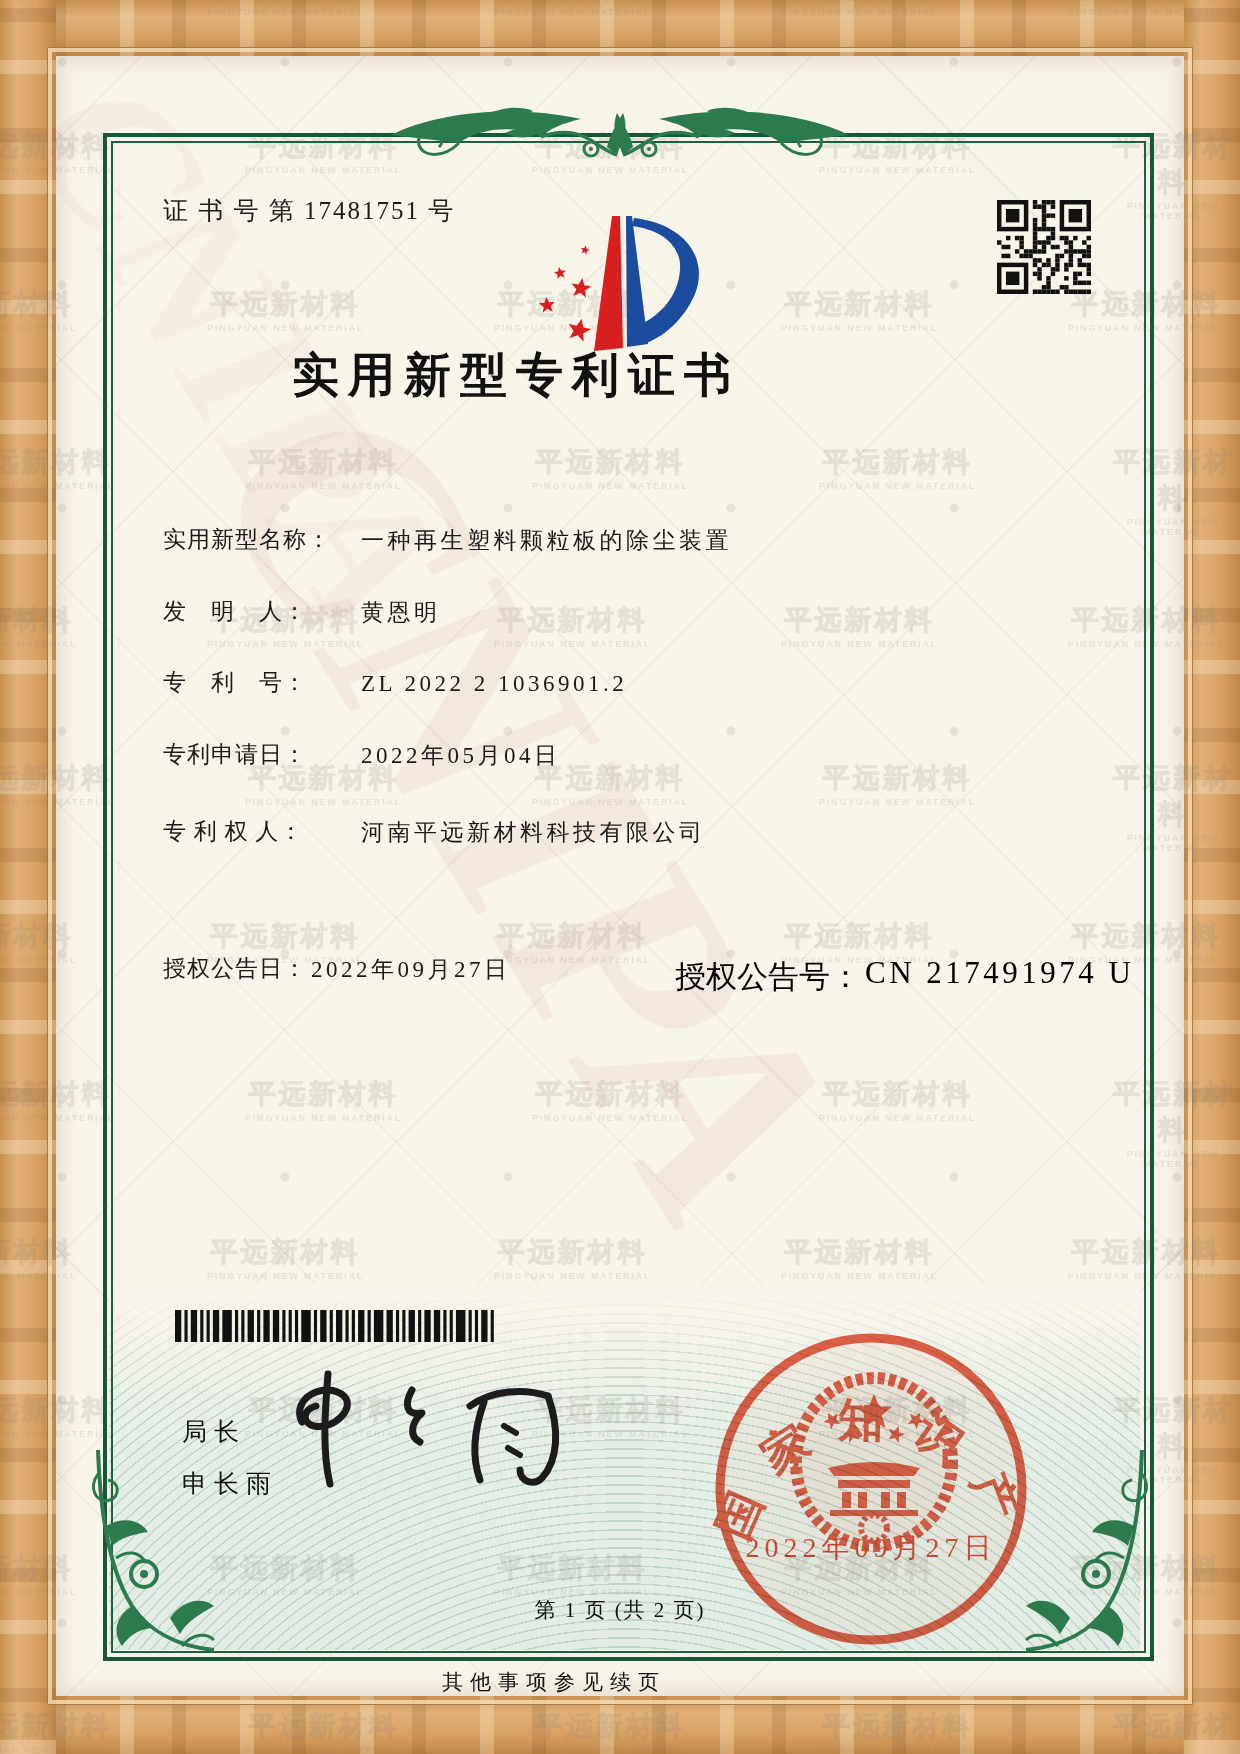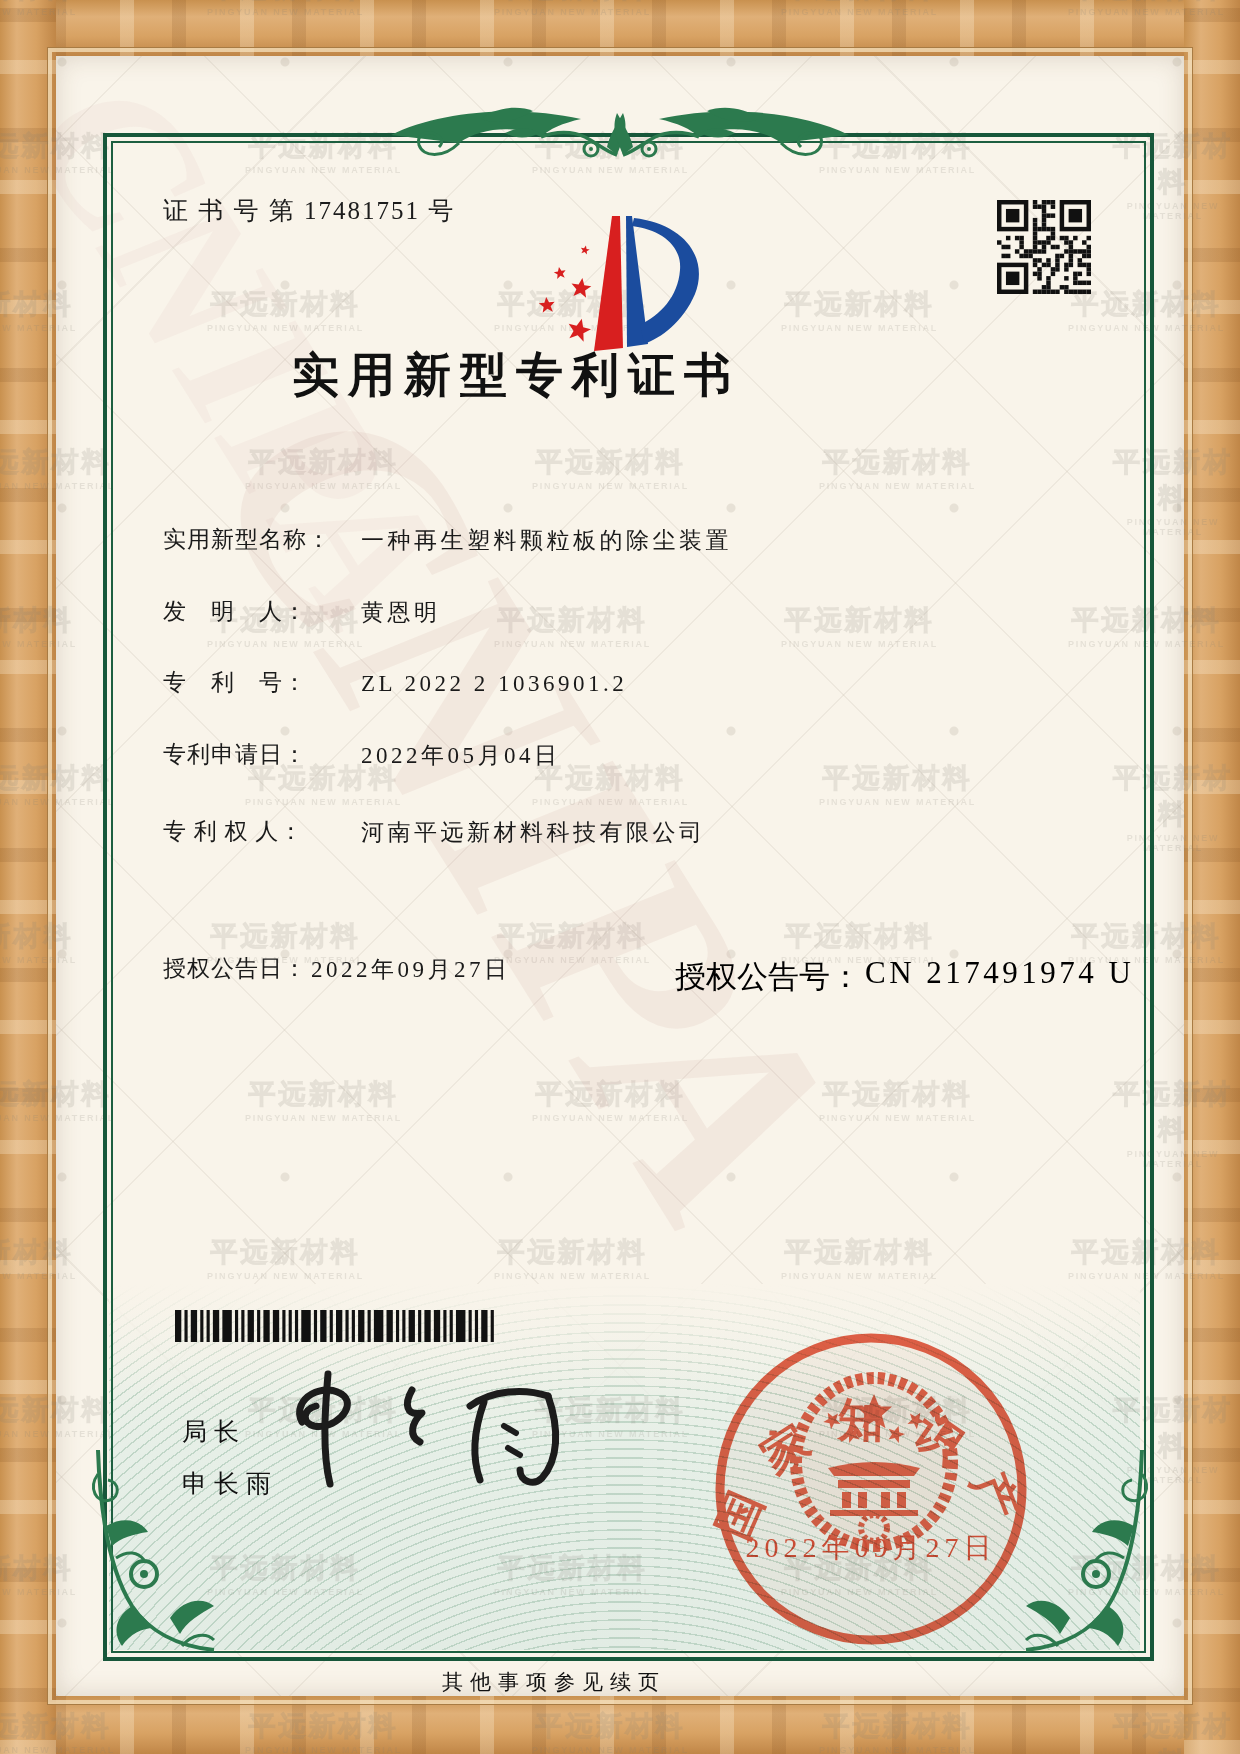--- a/index.html
+++ b/index.html
@@ -632,20 +632,21 @@
       <path d="M66,14 C63,50 60,92 68,124"></path>
       <path d="M150,30 C142,44 144,56 160,53 C150,62 146,76 158,82"></path>
       <path d="M208,46 C230,30 262,28 286,36"></path>
       <path d="M222,42 C212,70 210,98 218,120"></path>
       <path d="M286,36 C298,70 296,100 280,118 C272,126 258,122 258,110"></path>
       <path d="M242,66 l12,7" stroke-width="6"></path>
       <path d="M246,88 l12,7" stroke-width="6"></path>
     </g>
   </svg>
 
+  <div class="page-info">第 1 页 (共 2 页)</div>
   <div class="footer-note">其他事项参见续页</div>
 </div>
 
 <svg class="seal" width="326" height="326" viewBox="0 0 326 326">
   <circle cx="163" cy="163" r="151" fill="rgba(233,104,76,0.06)" stroke="#e4573d" stroke-width="9"></circle>
   <path id="sealArc" d="M 41,232 A 122,122 0 1 1 285,232" fill="none"></path>
   <text font-size="46" font-weight="bold" fill="#e4573d" letter-spacing="26" font-family="Liberation Serif, serif">
     <textPath href="#sealArc" startOffset="14">国家知识产权局</textPath>
   </text>
   <g transform="translate(166,128)" fill="#e4573d" stroke="#e4573d">

